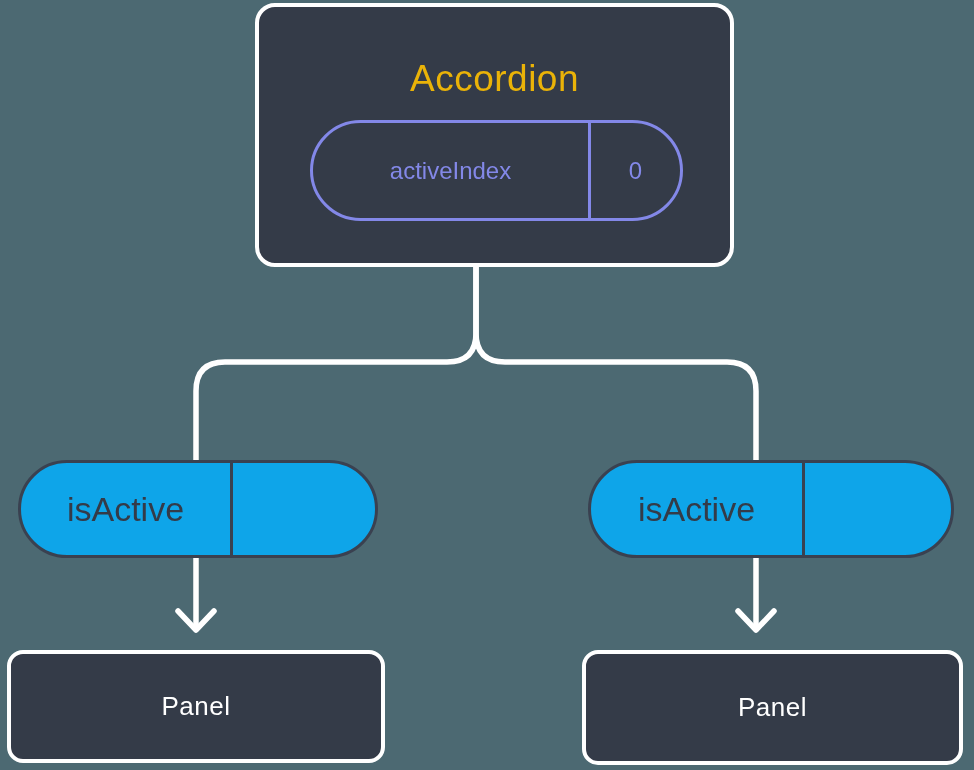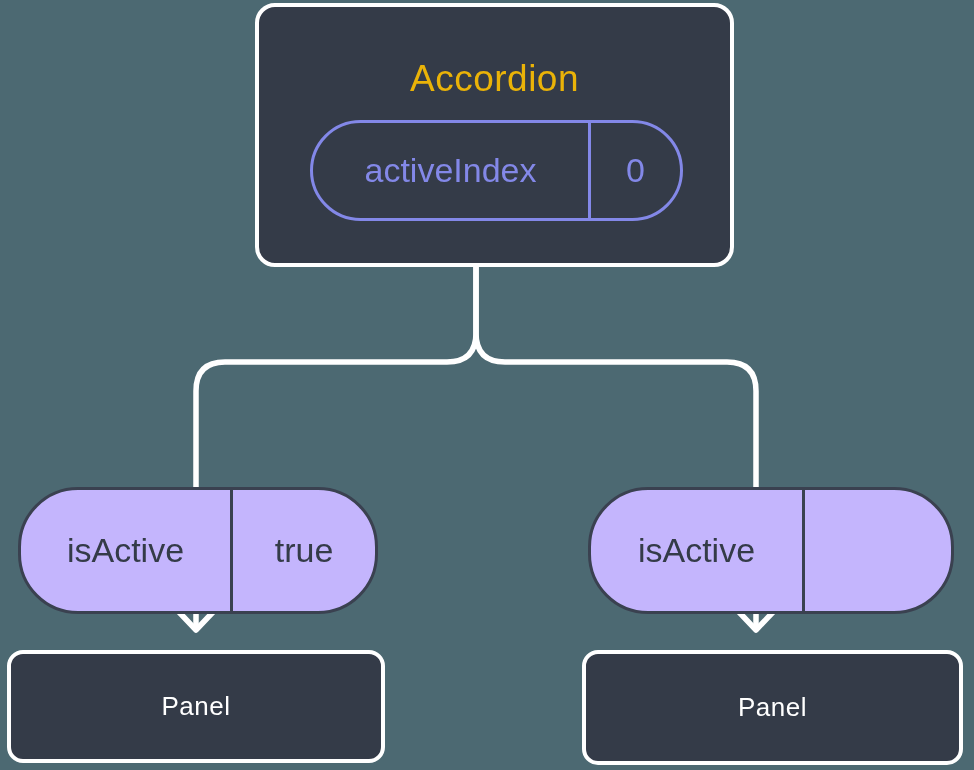--- a/index.html
+++ b/index.html
@@ -27,35 +27,35 @@
     font-size:37px;font-weight:500;color:#eab308;
     letter-spacing:0.5px;
   }
   .index-pill{
     position:absolute;left:51px;top:113px;width:373px;height:101px;
     box-sizing:border-box;
     border:3px solid #8388E8;
     border-radius:60px;
     display:flex;align-items:stretch;
     color:#8388E8;
-    font-size:34px;font-weight:500;
+    font-size:24px;font-weight:500;
   }
   .index-pill .cell-name{
     width:275px;display:flex;align-items:center;justify-content:center;
     border-right:3px solid #8388E8;
   }
   .index-pill .cell-value{
     flex:1;display:flex;align-items:center;justify-content:center;
   }
 
   
   .child-pill{
-    position:absolute;top:487px;height:127px;
+    position:absolute;top:460px;height:98px;
     box-sizing:border-box;
-    background:#c4b5fd;
+    background:#0ea5e9;
     border:3px solid #3A4150;
     border-radius:60px;
     display:flex;align-items:stretch;
     color:#343B48;
     font-size:34px;font-weight:500;
     z-index:2;
   }
   .child-pill.left{left:18px;width:360px;}
   .child-pill.right{left:588px;width:366px;}
   .child-pill .cell-name{
@@ -100,21 +100,20 @@
   <div class="accordion-box">
     <div class="accordion-title">Accordion</div>
     <div class="index-pill">
       <div class="cell-name">activeIndex</div>
       <div class="cell-value">0</div>
     </div>
   </div>
 
   <div class="child-pill left">
     <div class="cell-name">isActive</div>
-    <div class="cell-value">true</div>
   </div>
 
   <div class="child-pill right">
     <div class="cell-name">isActive</div>
   </div>
 
   <div class="panel left">
     <span>Panel</span>
   </div>
   <div class="panel right">

